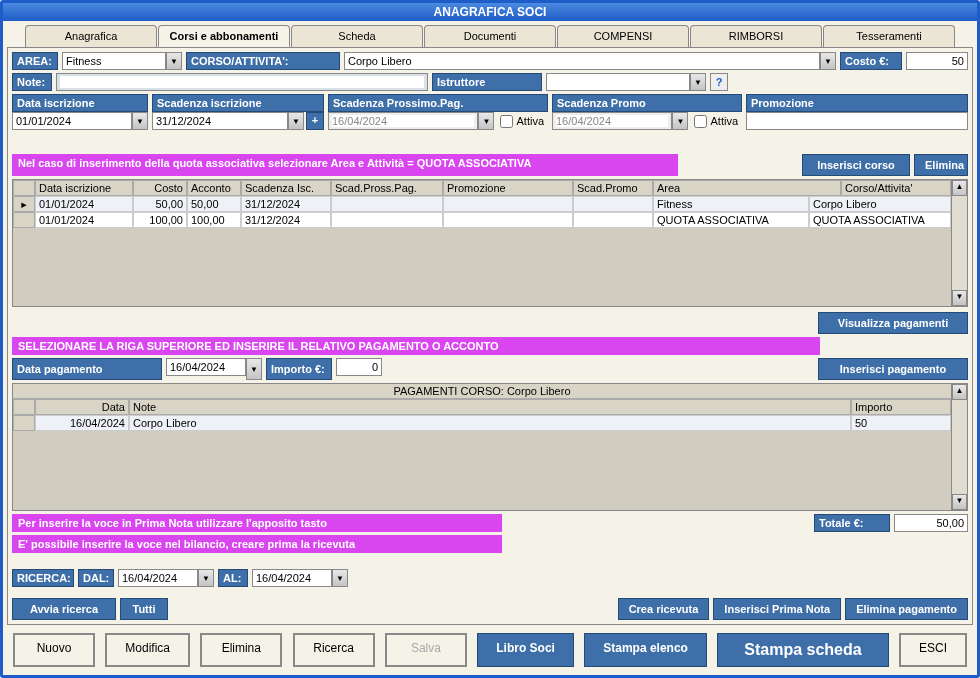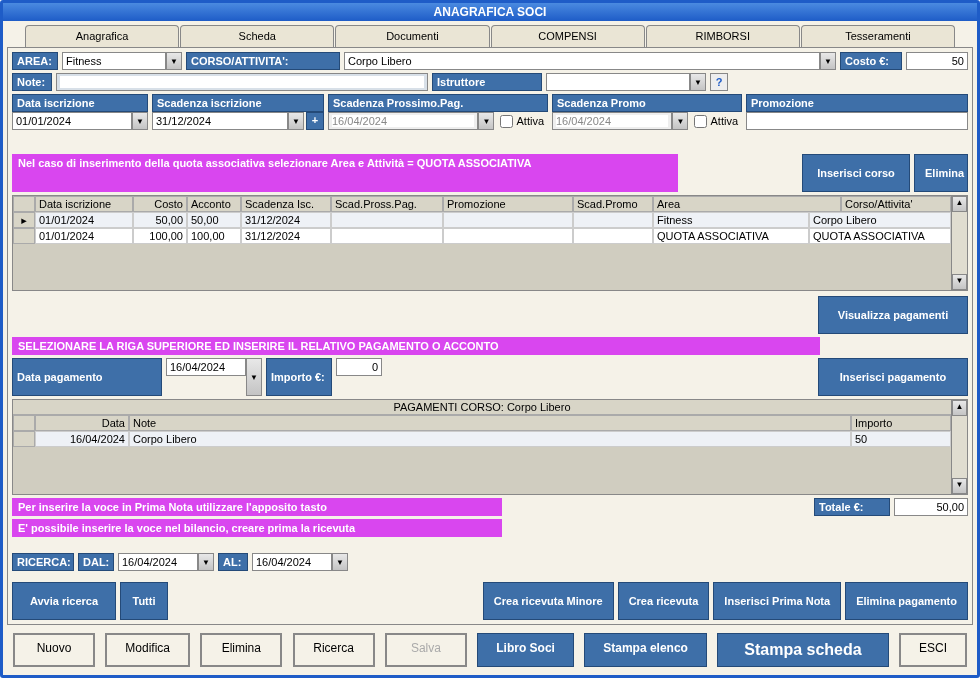--- a/index.html
+++ b/index.html
@@ -21,21 +21,21 @@
 .inp input { border: none; outline: none; width: 100%; font-size: 11px; }
 .combo { display: flex; }
 .combo .inp { flex: 1; }
 .combo .ddbtn { width: 16px; background: linear-gradient(#e8e8e8,#c4c4c4); border: 1px solid #888; display: flex; align-items: center; justify-content: center; cursor: pointer; font-size: 8px; }
 .small-btn { width: 18px; height: 18px; background: #3e6fa8; color: #fff; border: 1px solid #244a78; text-align: center; line-height: 14px; font-weight: bold; cursor: pointer; }
 .help-btn { width: 18px; height: 18px; background: #eee; border: 1px solid #888; text-align: center; line-height: 16px; color: #1e5cc7; font-weight: bold; cursor: pointer; }
 .chk { display: flex; align-items: center; gap: 3px; padding: 0 4px; }
 .chk input { width: 13px; height: 13px; }
 
 .banner-dark { background: #d946ef; color: #fff; font-weight: bold; padding: 3px 6px; }
-.btn-blue { background: #3e6fa8; color: #fff; font-weight: bold; border: 1px solid #244a78; padding: 12px 10px; cursor: pointer; text-align: center; white-space: nowrap; }
+.btn-blue { background: #3e6fa8; color: #fff; font-weight: bold; border: 1px solid #244a78; padding: 4px 10px; cursor: pointer; text-align: center; white-space: nowrap; }
 
 .grid { border: 1px solid #888; background: #d0cdc0; flex: 1; min-height: 50px; display: flex; flex-direction: column; overflow: hidden; position: relative; }
 .grid-head { display: flex; background: #d8d5c7; }
 .grid-head .cell { background: #d8d5c7; border: 1px solid #aaa; padding: 1px 3px; font-weight: normal; }
 .grid-row { display: flex; background: #fff; }
 .grid-row.alt { background: #eef1f6; }
 .grid-row .cell { border: 1px solid #ccc; padding: 1px 3px; overflow: hidden; white-space: nowrap; }
 .row-selector { width: 22px; background: #d8d5c7; border: 1px solid #aaa; display: flex; align-items: center; justify-content: center; }
 .scrollbar-v { position: absolute; right: 0; top: 0; bottom: 0; width: 16px; background: #e0ddd0; border-left: 1px solid #888; display: flex; flex-direction: column; }
 .scrollbar-v .arrow { height: 16px; background: linear-gradient(#e8e8e8,#c4c4c4); border: 1px solid #888; text-align: center; font-size: 8px; line-height: 12px; cursor: pointer; }
@@ -49,20 +49,21 @@
 .spacer { flex: 1; }
 </style>
 </head>
 <body>
 
 <div class="window">
   <div class="titlebar">ANAGRAFICA SOCI</div>
   <div class="content">
     <div class="tabs">
       <div class="tab">Anagrafica</div>
+      <div class="tab active">Corsi e abbonamenti</div>
       <div class="tab">Scheda</div>
       <div class="tab">Documenti</div>
       <div class="tab">COMPENSI</div>
       <div class="tab">RIMBORSI</div>
       <div class="tab">Tesseramenti</div>
     </div>
 
     <div class="panel">
 
       <div class="row">
@@ -286,21 +287,20 @@
               <input value="16/04/2024" style="">
             </div>
             <div class="ddbtn">▼</div>
           </div>
       </div>
 
       <div class="row" style="margin-top:8px">
         <div class="btn-blue" style="width:104px">Avvia ricerca</div>
         <div class="btn-blue" style="width:48px">Tutti</div>
         <div class="spacer"></div>
-        <div class="btn-blue">Crea ricevuta Minore</div>
         <div class="btn-blue">Crea ricevuta</div>
         <div class="btn-blue">Inserisci Prima Nota</div>
         <div class="btn-blue">Elimina pagamento</div>
       </div>
     </div>
 
     <div class="bottom-buttons">
       <div class="btn-outline">Nuovo</div>
       <div class="btn-outline">Modifica</div>
       <div class="btn-outline">Elimina</div>

